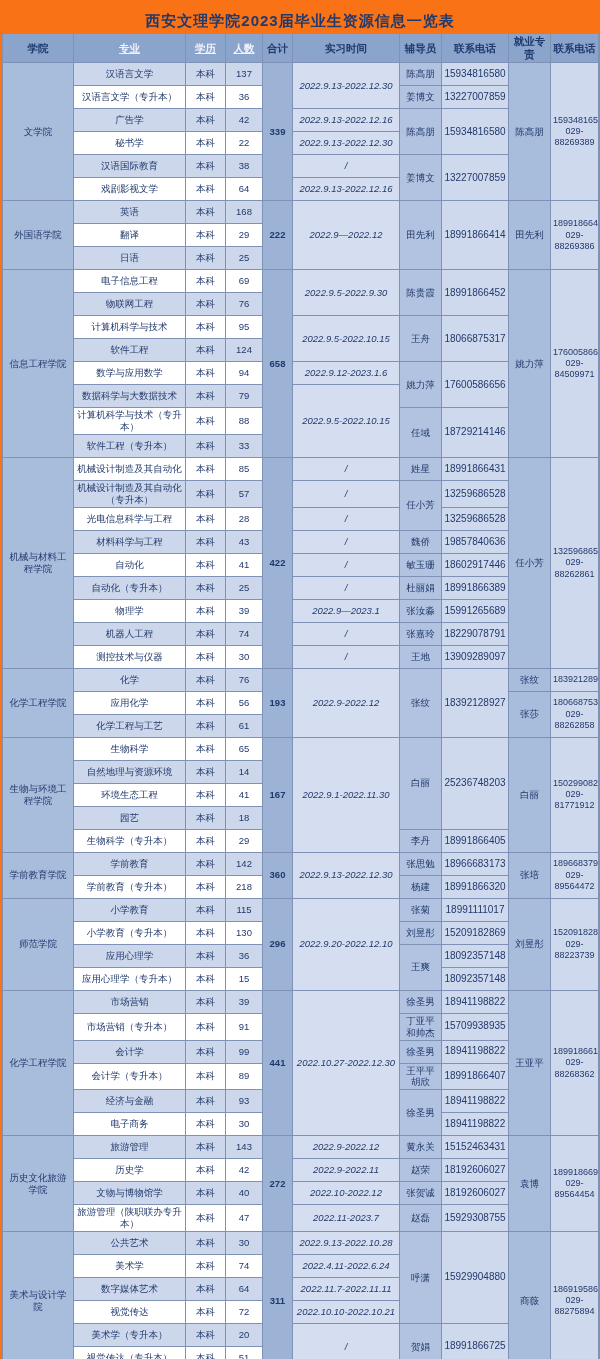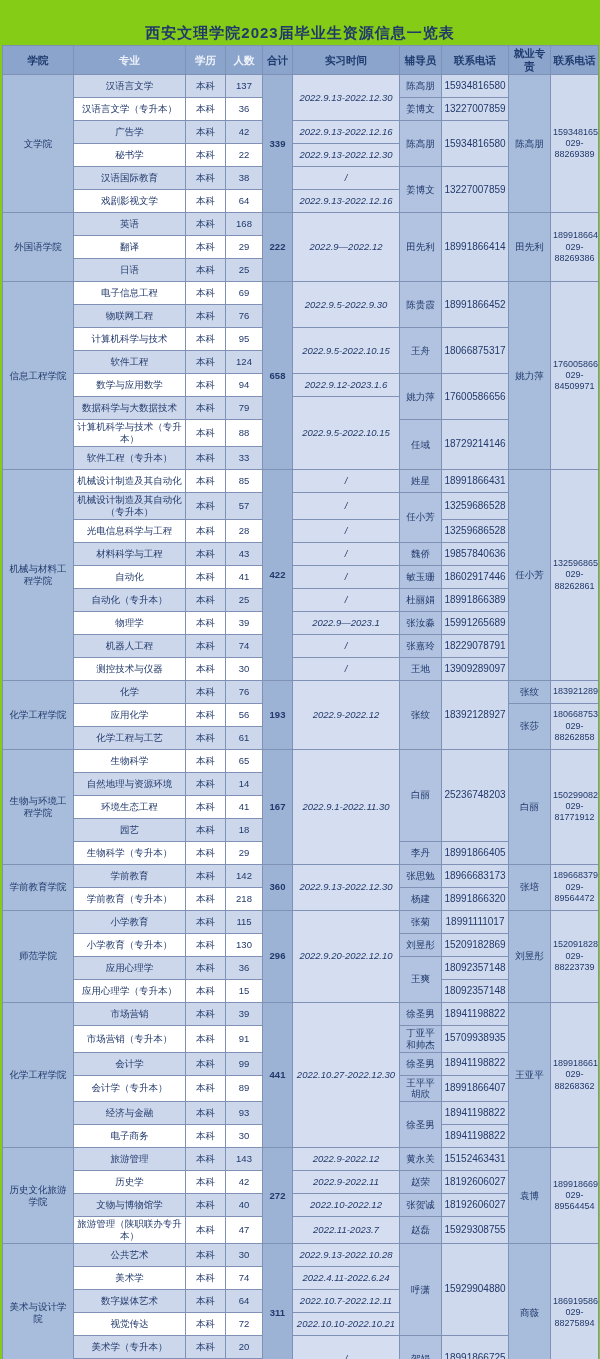--- a/index.html
+++ b/index.html
@@ -1,25 +1,25 @@
 <!DOCTYPE html>
 <html><head>
 <meta charset="utf-8">
 <style>
   html,body{margin:0;padding:0;}
   body{width:600px;height:1359px;background:#e9eaec;overflow:hidden;
        font-family:"Liberation Sans","DejaVu Sans",sans-serif;color:#21396b;}
-  .page{width:600px;height:1359px;box-sizing:border-box;background:#84cc16;padding:20px 2px 2px;}
+  .page{width:600px;height:1359px;box-sizing:border-box;background:#f97316;padding:8px 2px 2px;}
   .title{height:25px;line-height:25px;text-align:center;font-weight:bold;font-size:15px;
          color:#21396b;letter-spacing:1px;}
   table{width:596px;border-collapse:collapse;table-layout:fixed;}
   td,th{border:1px solid #7f91b5;text-align:center;vertical-align:middle;
         padding:1px 2px;white-space:pre-line;overflow:hidden;line-height:1.25;}
   th{height:25px;background:#8ba4cb;font-weight:bold;font-size:10.5px;color:#1e3a6e;}
-  th.hlt{color:#eef2fa;}
+  th.hlt{color:#eef2fa;text-decoration:underline;}
   td{height:20px;font-size:9.5px;}
   .c0{background:#a8bddc;margin-top:28px;}
   .c4{background:#9db3d6;font-weight:bold;}
   .c5{background:#d5def0;font-style:italic;}
   .c6{background:#b1c3e0;}
   .c7{background:#cfd9ed;font-size:10px;}
   .c8{background:#a8bddc;}
   .c9{background:#cfd9ed;font-size:9px;}
   .lt{background:#ccd7ec;}
   .wt{background:#ffffff;}
@@ -476,21 +476,21 @@
         <tr>
           <td class="c1 wt">美术学</td>
           <td class="c2 wt">本科</td>
           <td class="c3 wt">74</td>
           <td class="c5">2022.4.11-2022.6.24</td>
         </tr>
         <tr>
           <td class="c1 lt">数字媒体艺术</td>
           <td class="c2 lt">本科</td>
           <td class="c3 lt">64</td>
-          <td class="c5">2022.10.7-2022.12.11</td>
+          <td class="c5">2022.11.7-2022.11.11</td>
         </tr>
         <tr>
           <td class="c1 wt">视觉传达</td>
           <td class="c2 wt">本科</td>
           <td class="c3 wt">72</td>
           <td class="c5">2022.10.10-2022.10.21</td>
         </tr>
         <tr>
           <td class="c1 lt">美术学（专升本）</td>
           <td class="c2 lt">本科</td>

